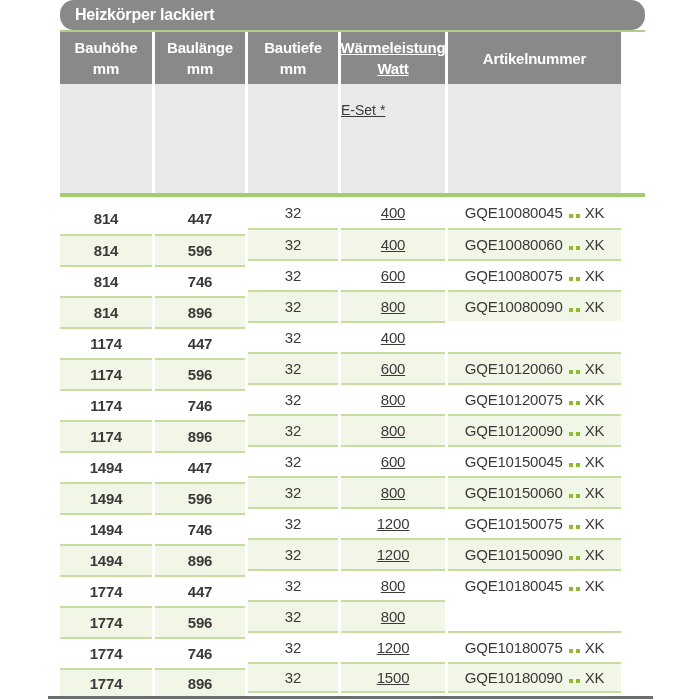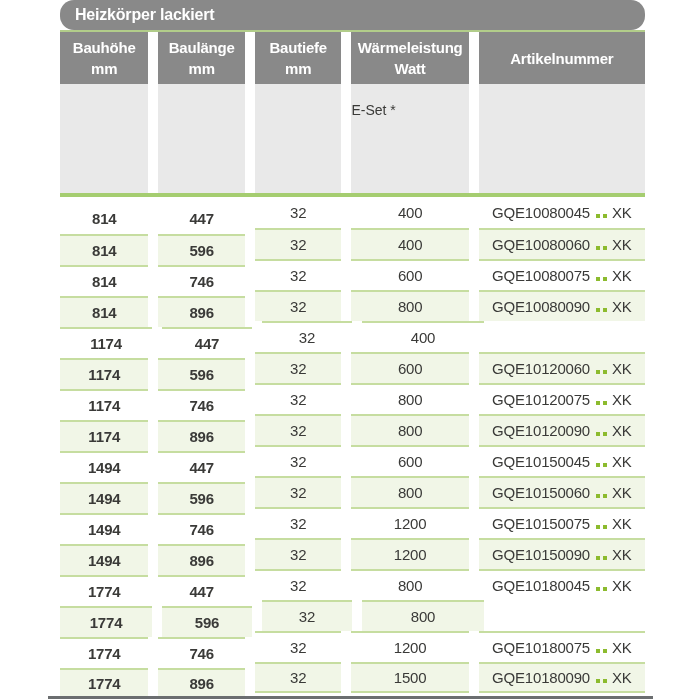--- a/index.html
+++ b/index.html
@@ -20,25 +20,25 @@
   .table-wrap{position:absolute;left:60px;top:0;width:585px;}
 
   .title-bar{
     height:30px;background:var(--header-gray);color:#ffffff;
     font-size:16px;font-weight:bold;line-height:30px;padding-left:15px;
     letter-spacing:-0.2px;
     border-radius:14px;
   }
   .hairline{height:2px;background:var(--hairline-green);}
 
-  .flex-row{display:flex;gap:10px;}
+  .flex-row{display:flex;gap:3px;}
   .c0{width:92px;}
   .c1{width:90px;}
   .c2{width:90px;}
-  .c3{width:122px;}
+  .c3{width:104px;text-decoration:underline;}
   .c4{width:173px;}
 
   .head-row{height:52px;}
   .head-cell{
     background:var(--header-gray);color:#ffffff;font-weight:bold;font-size:15px;
     display:flex;flex-direction:column;align-items:center;justify-content:center;
     line-height:21px;letter-spacing:-0.2px;text-align:center;
   }
   .head-unit:empty{display:none;}
 

